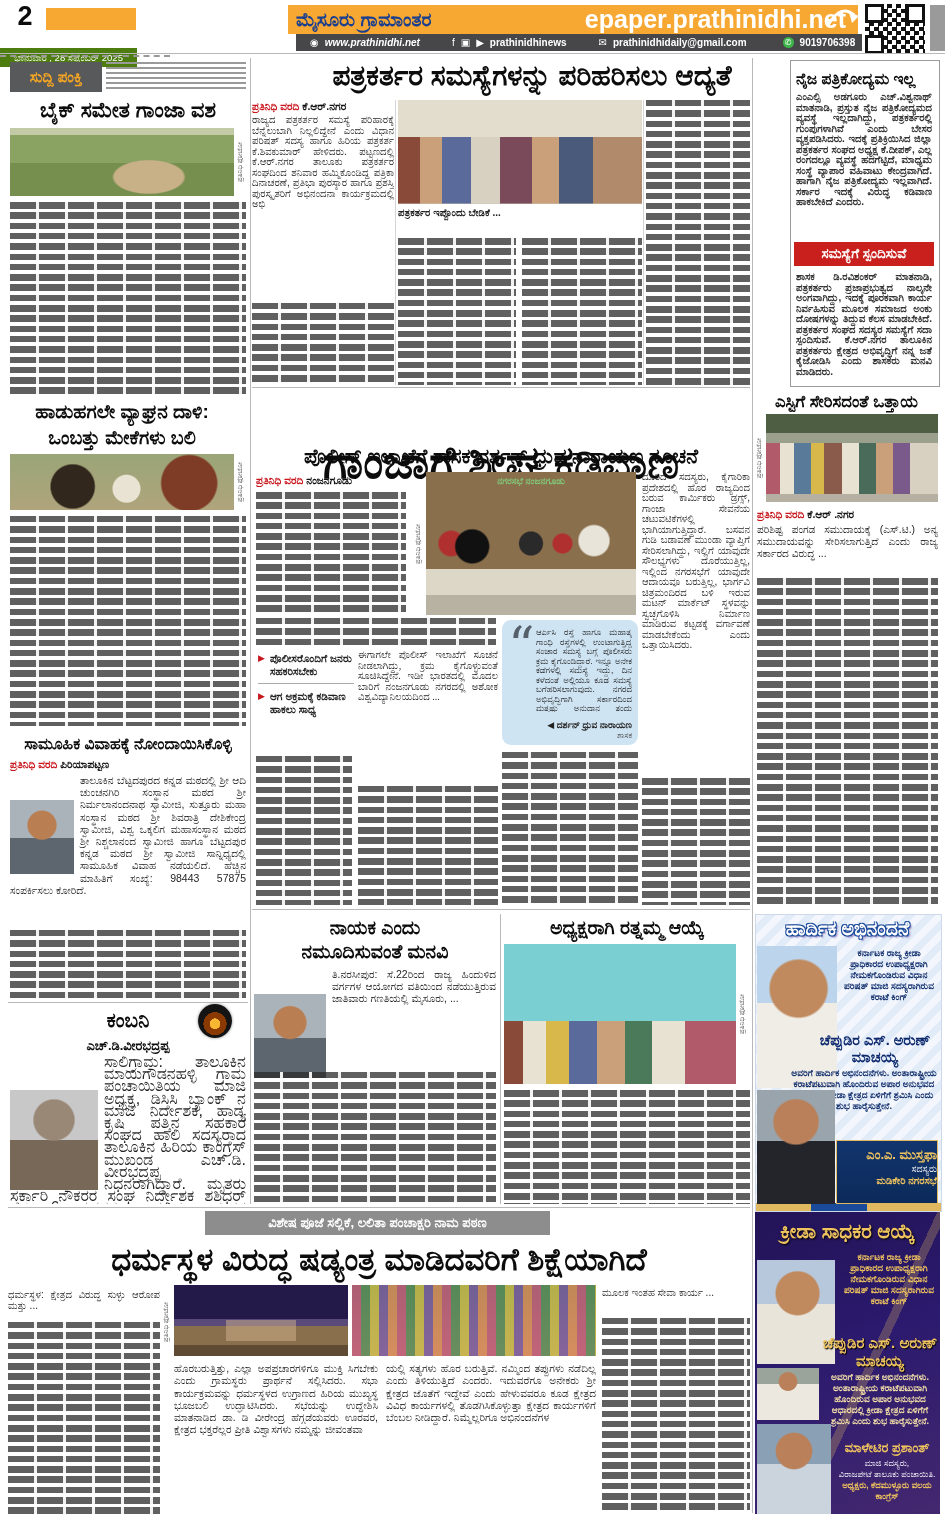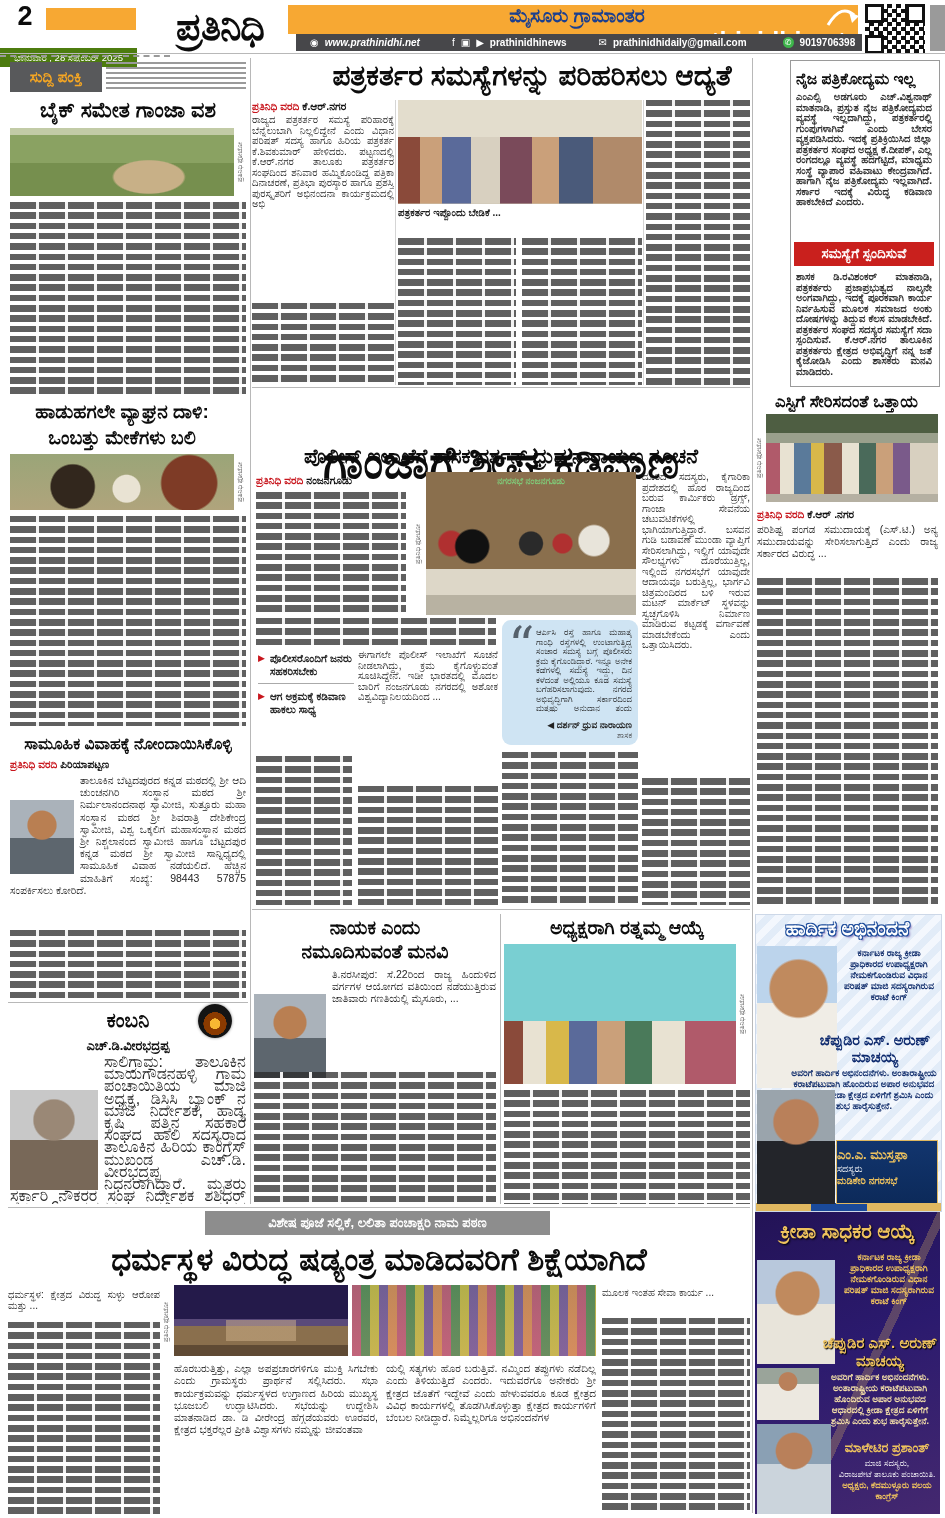--- a/index.html
+++ b/index.html
@@ -37,33 +37,32 @@
   .ph-ad2a{background:radial-gradient(circle at 52% 32%,#c08a5e 0 26%,rgba(0,0,0,0) 28%),linear-gradient(180deg,#b8c8dc 0 42%,#e8e4da 42%);}
   .ph-ad2b{background:radial-gradient(circle at 50% 30%,#b9805a 0 24%,rgba(0,0,0,0) 26%),linear-gradient(180deg,#8aa0b4 0 45%,#cbd4dc 45%);}
   .ph-karate{background:radial-gradient(circle at 50% 26%,#b9805a 0 18%,rgba(0,0,0,0) 20%),linear-gradient(180deg,#9aa49a 0 30%,#ece8e0 30%);}
   .qr{background:repeating-conic-gradient(#111 0% 25%,#fff 0% 50%) 0 0/9px 9px;border:3px solid #fff;}
   .qc{position:absolute;width:13px;height:13px;background:#fff;border:3px solid #111;}
   .lamp{border-radius:50%;background:radial-gradient(circle at 50% 58%,#f7b733 0 20%,#8a3a00 21% 44%,#141414 45%);box-shadow:0 0 3px #888;}
   .ad1bg{background:linear-gradient(135deg,#f3f7fd 0 25%,#e2ecf8 25% 50%,#f3f7fd 50% 75%,#e2ecf8 75% 100%);background-size:20px 20px;}
   .ad1title{font-weight:bold;font-size:19px;text-align:center;color:#fff;text-shadow:-1px -1px 0 #1a4a9a,1px -1px 0 #1a4a9a,-1px 1px 0 #1a4a9a,1px 1px 0 #1a4a9a,2px 2px 2px #87b;}
   .ad2bg{background:linear-gradient(115deg,rgba(0,0,0,0) 0 56%,rgba(224,184,96,.28) 56% 59%,rgba(0,0,0,0) 59%),linear-gradient(160deg,#231356 0%,#2b1a6e 45%,#44286f 100%);}
   .gold{color:#efc35e;}
-  .navybox{background:linear-gradient(180deg,#12356e,#0c2a5a);border:1px solid #e0b860;text-align:left;color:#fff;}
+  .navybox{background:linear-gradient(180deg,#12356e,#0c2a5a);border:1px solid #e0b860;text-align:right;color:#fff;}
 </style>
 </head>
 <body>
 
 <div id="page">
 
   <div class="abs hl" style="left:8px;top:0;width:34px;height:32px;font-size:27px;line-height:32px;">2</div>
   <div class="abs orange" style="left:46px;top:8px;width:90px;height:22px;"></div>
   <div class="abs darkbar" style="left:0;top:32px;width:137px;height:19px;font-size:9.5px;line-height:19px;text-align:center;background:#4d7c0f;margin-top:16px;">ಭಾನುವಾರ , 28 ಸೆಪ್ಟೆಂಬರ್ 2025</div>
   <div class="abs" style="left:0;top:55px;width:170px;border-top:2px dashed #999;"></div>
-  <div class="abs hl" style="left:140px;top:2px;width:160px;height:50px;font-size:38px;line-height:50px;letter-spacing:-1px;">ಪ್ರತಿನಿಧಿ</div>
-  <div class="abs orange" style="left:288px;top:5px;width:570px;height:29px;display:flex;align-items:center;flex-direction:column;">
+  <div class="abs orange" style="left:288px;top:5px;width:570px;height:29px;display:flex;align-items:center;">
     <span style="font-weight:bold;font-size:19px;color:#1b3f8f;padding-left:8px;">ಮೈಸೂರು ಗ್ರಾಮಾಂತರ</span>
     <span style="font-weight:bold;font-size:25px;color:#fff;margin-left:auto;padding-right:12px;">epaper.prathinidhi.net</span>
   </div>
   <div class="abs darkbar" style="left:296px;top:34px;width:632px;height:17px;display:flex;align-items:center;gap:6px;font-size:10px;">
     <span style="padding-left:14px;">◉</span>
     <span style="font-weight:bold;font-style:italic;">www.prathinidhi.net</span>
     <span style="margin-left:26px;">f</span>
     <span>▣</span>
     <span>▶</span>
     <span style="font-weight:bold;">prathinidhinews</span>
@@ -158,21 +157,21 @@
     <div class="pt">
         <span class="ar">▶</span>
         <span>ಪೊಲೀಸರೊಂದಿಗೆ ಜನರು ಸಹಕರಿಸಬೇಕು</span>
       </div>
     <div style="border-top:1px solid #aaa;margin:6px 0;"></div>
     <div class="pt">
         <span class="ar">▶</span>
         <span>ಆಗ ಅಕ್ರಮಕ್ಕೆ ಕಡಿವಾಣ ಹಾಕಲು ಸಾಧ್ಯ</span>
       </div>
   </div>
-  <div class="abs bd" style="left:358px;top:650px;width:140px;height:132px;">ಈಗಾಗಲೇ ಪೊಲೀಸ್ ಇಲಾಖೆಗೆ ಸೂಚನೆ ನೀಡಲಾಗಿದ್ದು, ಕ್ರಮ ಕೈಗೊಳ್ಳುವಂತೆ ಸೂಚಿಸಿದ್ದೇನೆ. ಇಡೀ ಭಾರತದಲ್ಲಿ ಮೊದಲ ಬಾರಿಗೆ ನಂಜನಗೂಡು ನಗರದಲ್ಲಿ ಅಶೋಕ ವಿಶ್ವವಿದ್ಯಾನಿಲಯದಿಂದ ...</div>
+  <div class="abs bd" style="left:358px;top:650px;width:140px;height:132px;font-family:Liberation Serif, serif;">ಈಗಾಗಲೇ ಪೊಲೀಸ್ ಇಲಾಖೆಗೆ ಸೂಚನೆ ನೀಡಲಾಗಿದ್ದು, ಕ್ರಮ ಕೈಗೊಳ್ಳುವಂತೆ ಸೂಚಿಸಿದ್ದೇನೆ. ಇಡೀ ಭಾರತದಲ್ಲಿ ಮೊದಲ ಬಾರಿಗೆ ನಂಜನಗೂಡು ನಗರದಲ್ಲಿ ಅಶೋಕ ವಿಶ್ವವಿದ್ಯಾನಿಲಯದಿಂದ ...</div>
   <div class="abs gk" style="left:358px;top:786px;width:140px;height:119px;"></div>
   <div class="abs gk" style="left:256px;top:756px;width:96px;height:149px;"></div>
   <div class="abs qbox" style="left:502px;top:620px;width:136px;height:125px;">
     <div style="position:absolute;left:6px;top:-4px;font-size:52px;color:#55606b;font-family:'DejaVu Serif',serif;">“</div>
     <div class="bd" style="position:absolute;left:34px;top:8px;width:96px;height:84px;font-size:8.5px;line-height:9.5px;">ಆರ್ಎಸಿ ರಸ್ತೆ ಹಾಗೂ ಮಹಾತ್ಮ ಗಾಂಧಿ ರಸ್ತೆಗಳಲ್ಲಿ ಉಂಟಾಗುತ್ತಿದ್ದ ಸಂಚಾರ ಸಮಸ್ಯೆ ಬಗ್ಗೆ ಪೊಲೀಸರು ಕ್ರಮ ಕೈಗೊಂಡಿದ್ದಾರೆ. ಇನ್ನೂ ಅನೇಕ ಕಡೆಗಳಲ್ಲಿ ಸಮಸ್ಯೆ ಇದ್ದು, ದಿನ ಕಳೆದಂತೆ ಅಲ್ಲಿಯೂ ಕೂಡ ಸಮಸ್ಯೆ ಬಗೆಹರಿಸಲಾಗುವುದು. ನಗರದ ಅಭಿವೃದ್ಧಿಗಾಗಿ ಸರ್ಕಾರದಿಂದ ಮತ್ತಷ್ಟು ಅನುದಾನ ತಂದು ಅಭಿವೃದ್ಧಿ ಮಾಡುತ್ತೇನೆ.</div>
     <div style="position:absolute;left:8px;bottom:14px;width:122px;text-align:right;font-size:9px;font-weight:bold;color:#222;">◀ <span>ದರ್ಶನ್ ಧ್ರುವ ನಾರಾಯಣ</span></div>
     <div style="position:absolute;left:8px;bottom:4px;width:122px;text-align:right;font-size:8px;color:#444;">ಶಾಸಕ</div>
   </div>
   <div class="abs gk" style="left:502px;top:752px;width:136px;height:153px;"></div>
   <div class="abs bd" style="left:642px;top:472px;width:108px;height:302px;">ದೂರಿದ ಸದಸ್ಯರು, ಕೈಗಾರಿಕಾ ಪ್ರದೇಶದಲ್ಲಿ ಹೊರ ರಾಜ್ಯದಿಂದ ಬರುವ ಕಾರ್ಮಿಕರು ಡ್ರಗ್ಸ್, ಗಾಂಜಾ ಸೇವನೆಯ ಚಟುವಟಿಕೆಗಳಲ್ಲಿ ಭಾಗಿಯಾಗುತ್ತಿದ್ದಾರೆ. ಬಸವನ ಗುಡಿ ಬಡಾವಣೆ ಮುಂಡಾ ವ್ಯಾಪ್ತಿಗೆ ಸೇರಿಸಲಾಗಿದ್ದು, ಇಲ್ಲಿಗೆ ಯಾವುದೇ ಸೌಲಭ್ಯಗಳು ದೊರೆಯುತ್ತಿಲ್ಲ, ಇಲ್ಲಿಂದ ನಗರಸಭೆಗೆ ಯಾವುದೇ ಆದಾಯವೂ ಬರುತ್ತಿಲ್ಲ, ಭಾರ್ಗವಿ ಚಿತ್ರಮಂದಿರದ ಬಳಿ ಇರುವ ಮಟನ್ ಮಾರ್ಕೆಟ್ ಸ್ಥಳವನ್ನು ಸ್ವಚ್ಛಗೊಳಿಸಿ ನಿರ್ಮಾಣ ಮಾಡಿರುವ ಕಟ್ಟಡಕ್ಕೆ ವರ್ಗಾವಣೆ ಮಾಡಬೇಕೆಂದು ಎಂದು ಒತ್ತಾಯಿಸಿದರು.</div>

